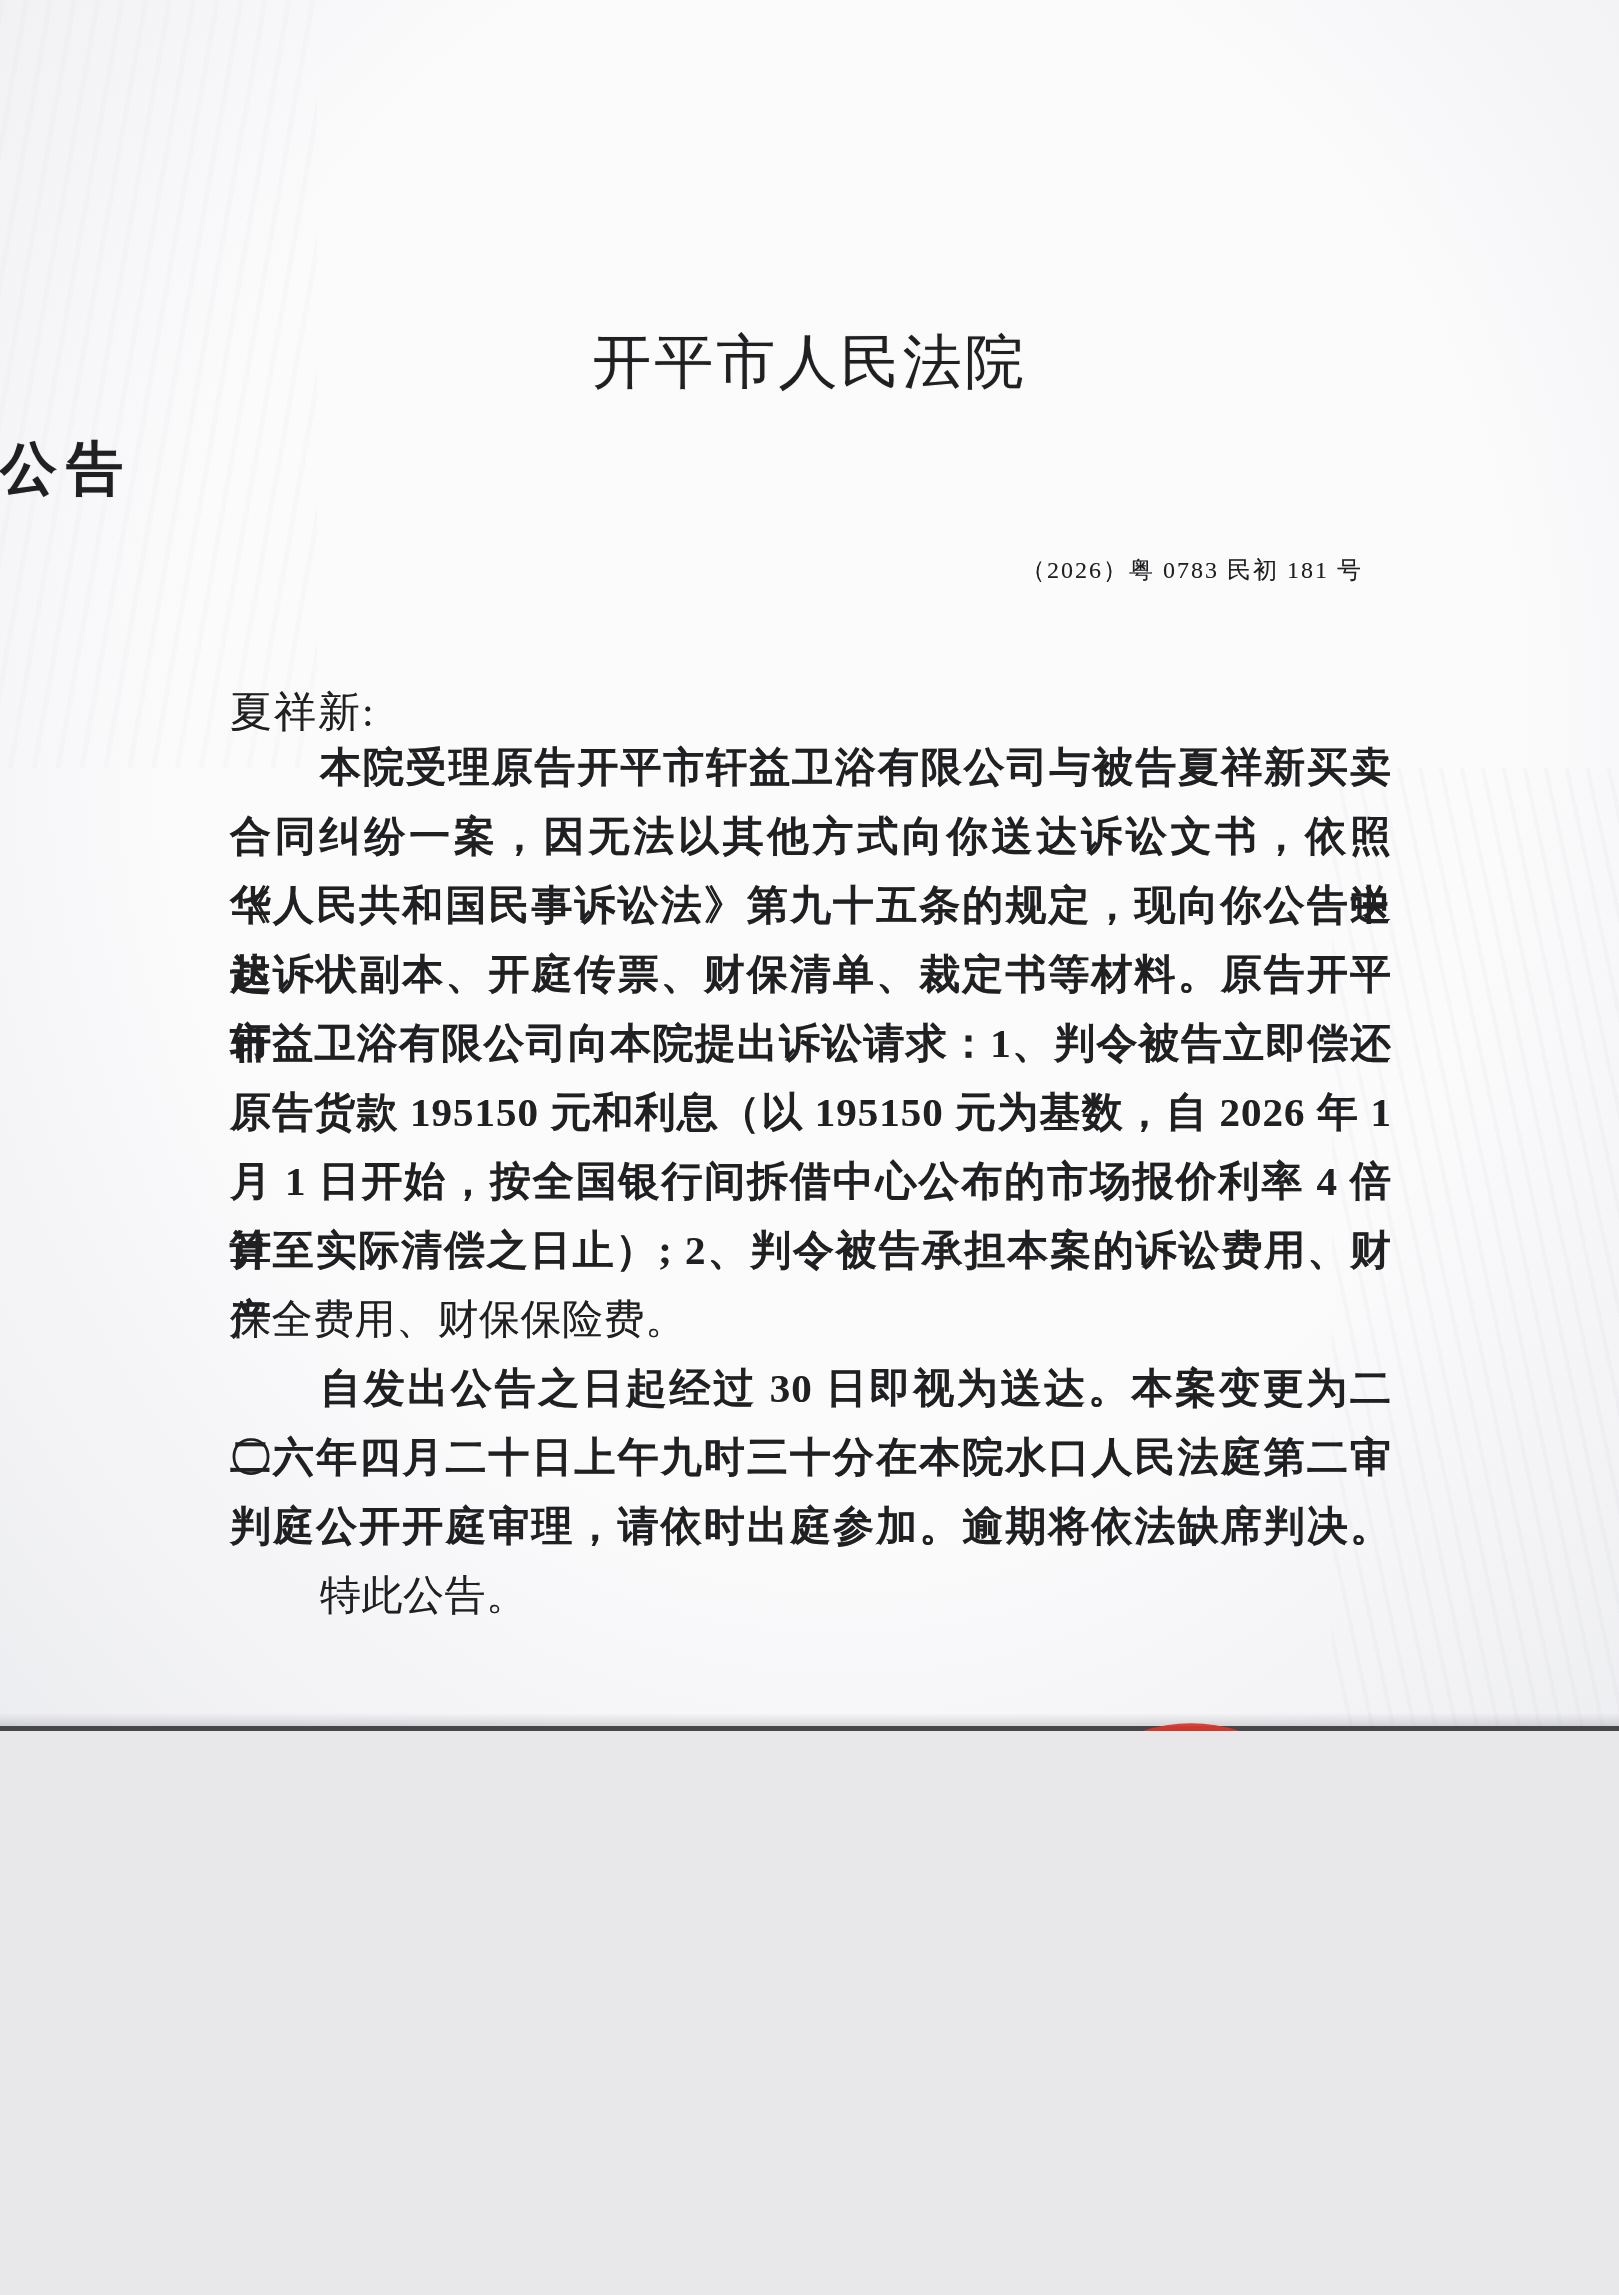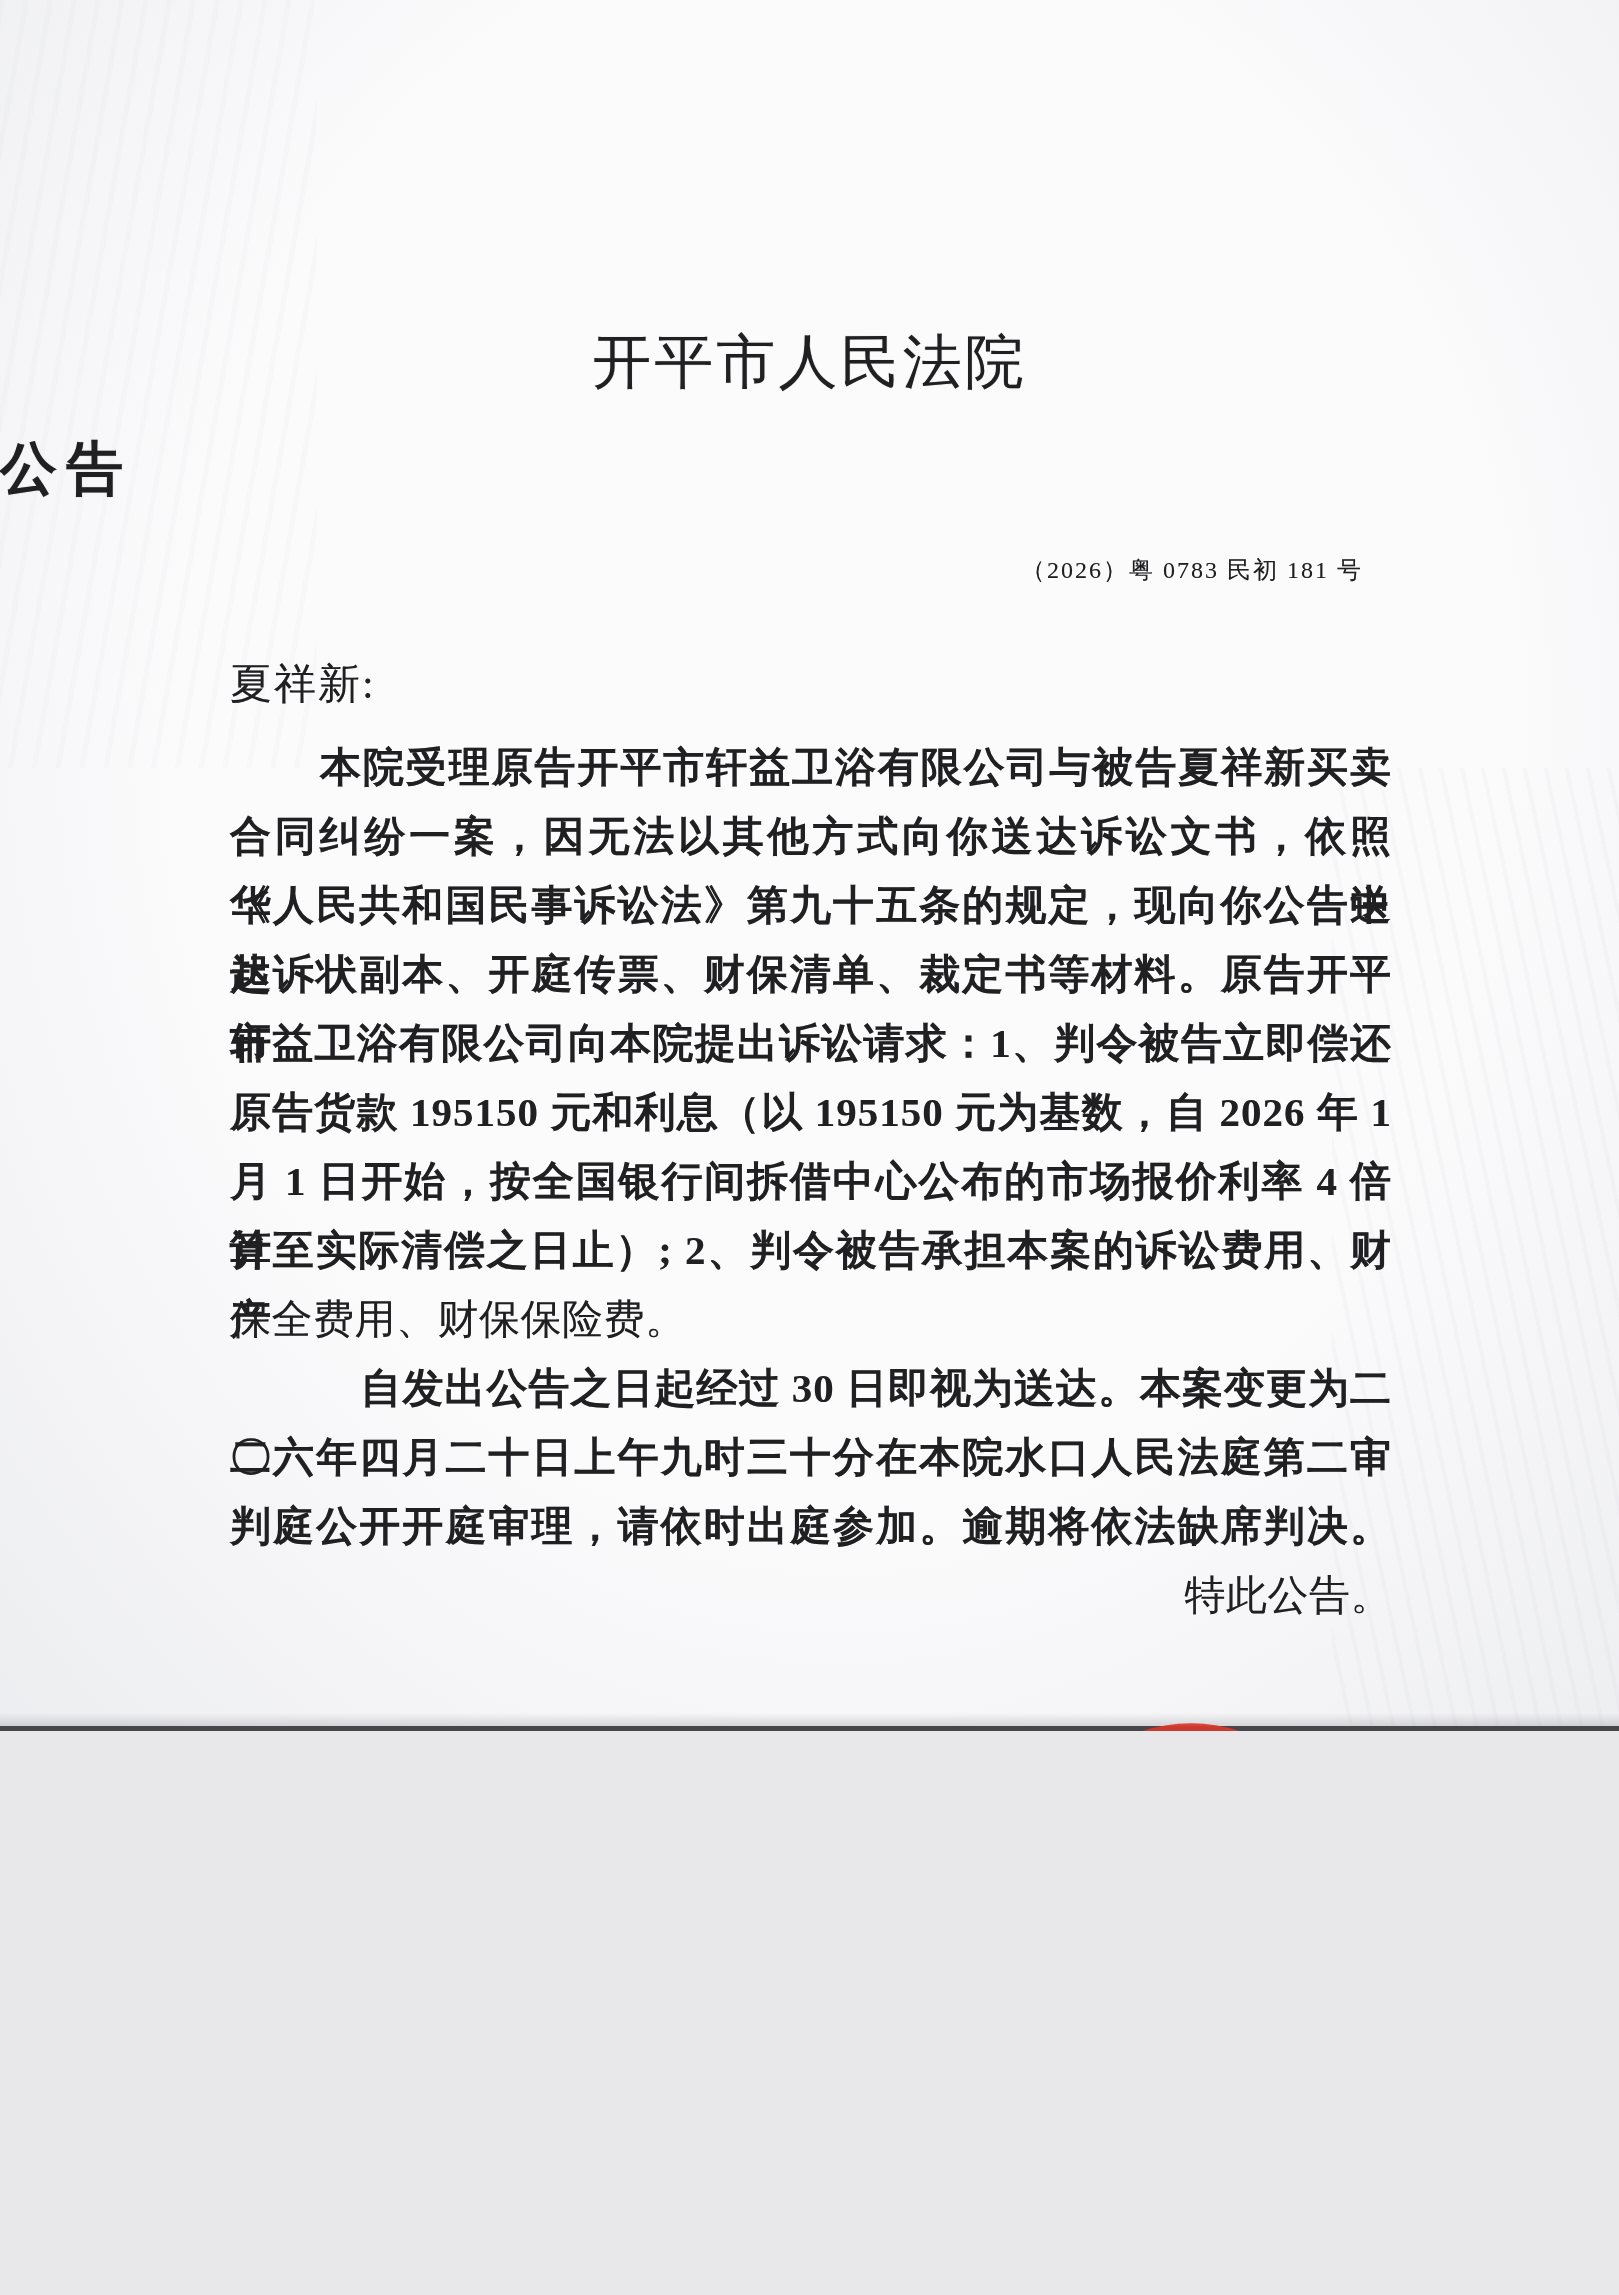--- a/index.html
+++ b/index.html
@@ -42,33 +42,33 @@
     text-align:left;font-size:57px;letter-spacing:9.2px;
     text-shadow:0 0 1px rgba(30,30,30,.35);
     font-weight:bold;
   }
   .case-number{
     position:absolute;top:554px;right:256px;
     font-size:24px;letter-spacing:2px;
     text-shadow:0 0 0.5px rgba(30,30,30,.3);
   }
   .recipient{
-    position:absolute;top:656px;left:230px;
+    position:absolute;top:684px;left:230px;
     font-size:42px;letter-spacing:2px;
     text-shadow:0 0 0.5px rgba(30,30,30,.3);
   }
   .body-block{
     position:absolute;left:230px;top:733px;width:1162px;
     font-size:41px;
     text-shadow:0 0 0.5px rgba(30,30,30,.3);
   }
   .line{height:69px;line-height:69px;letter-spacing:1px;}
   .just{text-align:justify;text-align-last:justify;font-weight:bold;}
   .plain{text-align:left;letter-spacing:0.5px;}
-  .ind{text-indent:90px;text-align:right;}
+  .ind{text-indent:90px;}
 
   .date-line{
     position:absolute;top:1736px;left:937px;z-index:3;
     font-size:39px;letter-spacing:2.6px;
     text-shadow:0 0 0.5px rgba(30,30,30,.3);
   }
   .seal{
     position:absolute;left:1030px;top:1718px;width:322px;height:322px;z-index:2;
     opacity:.93;
   }

